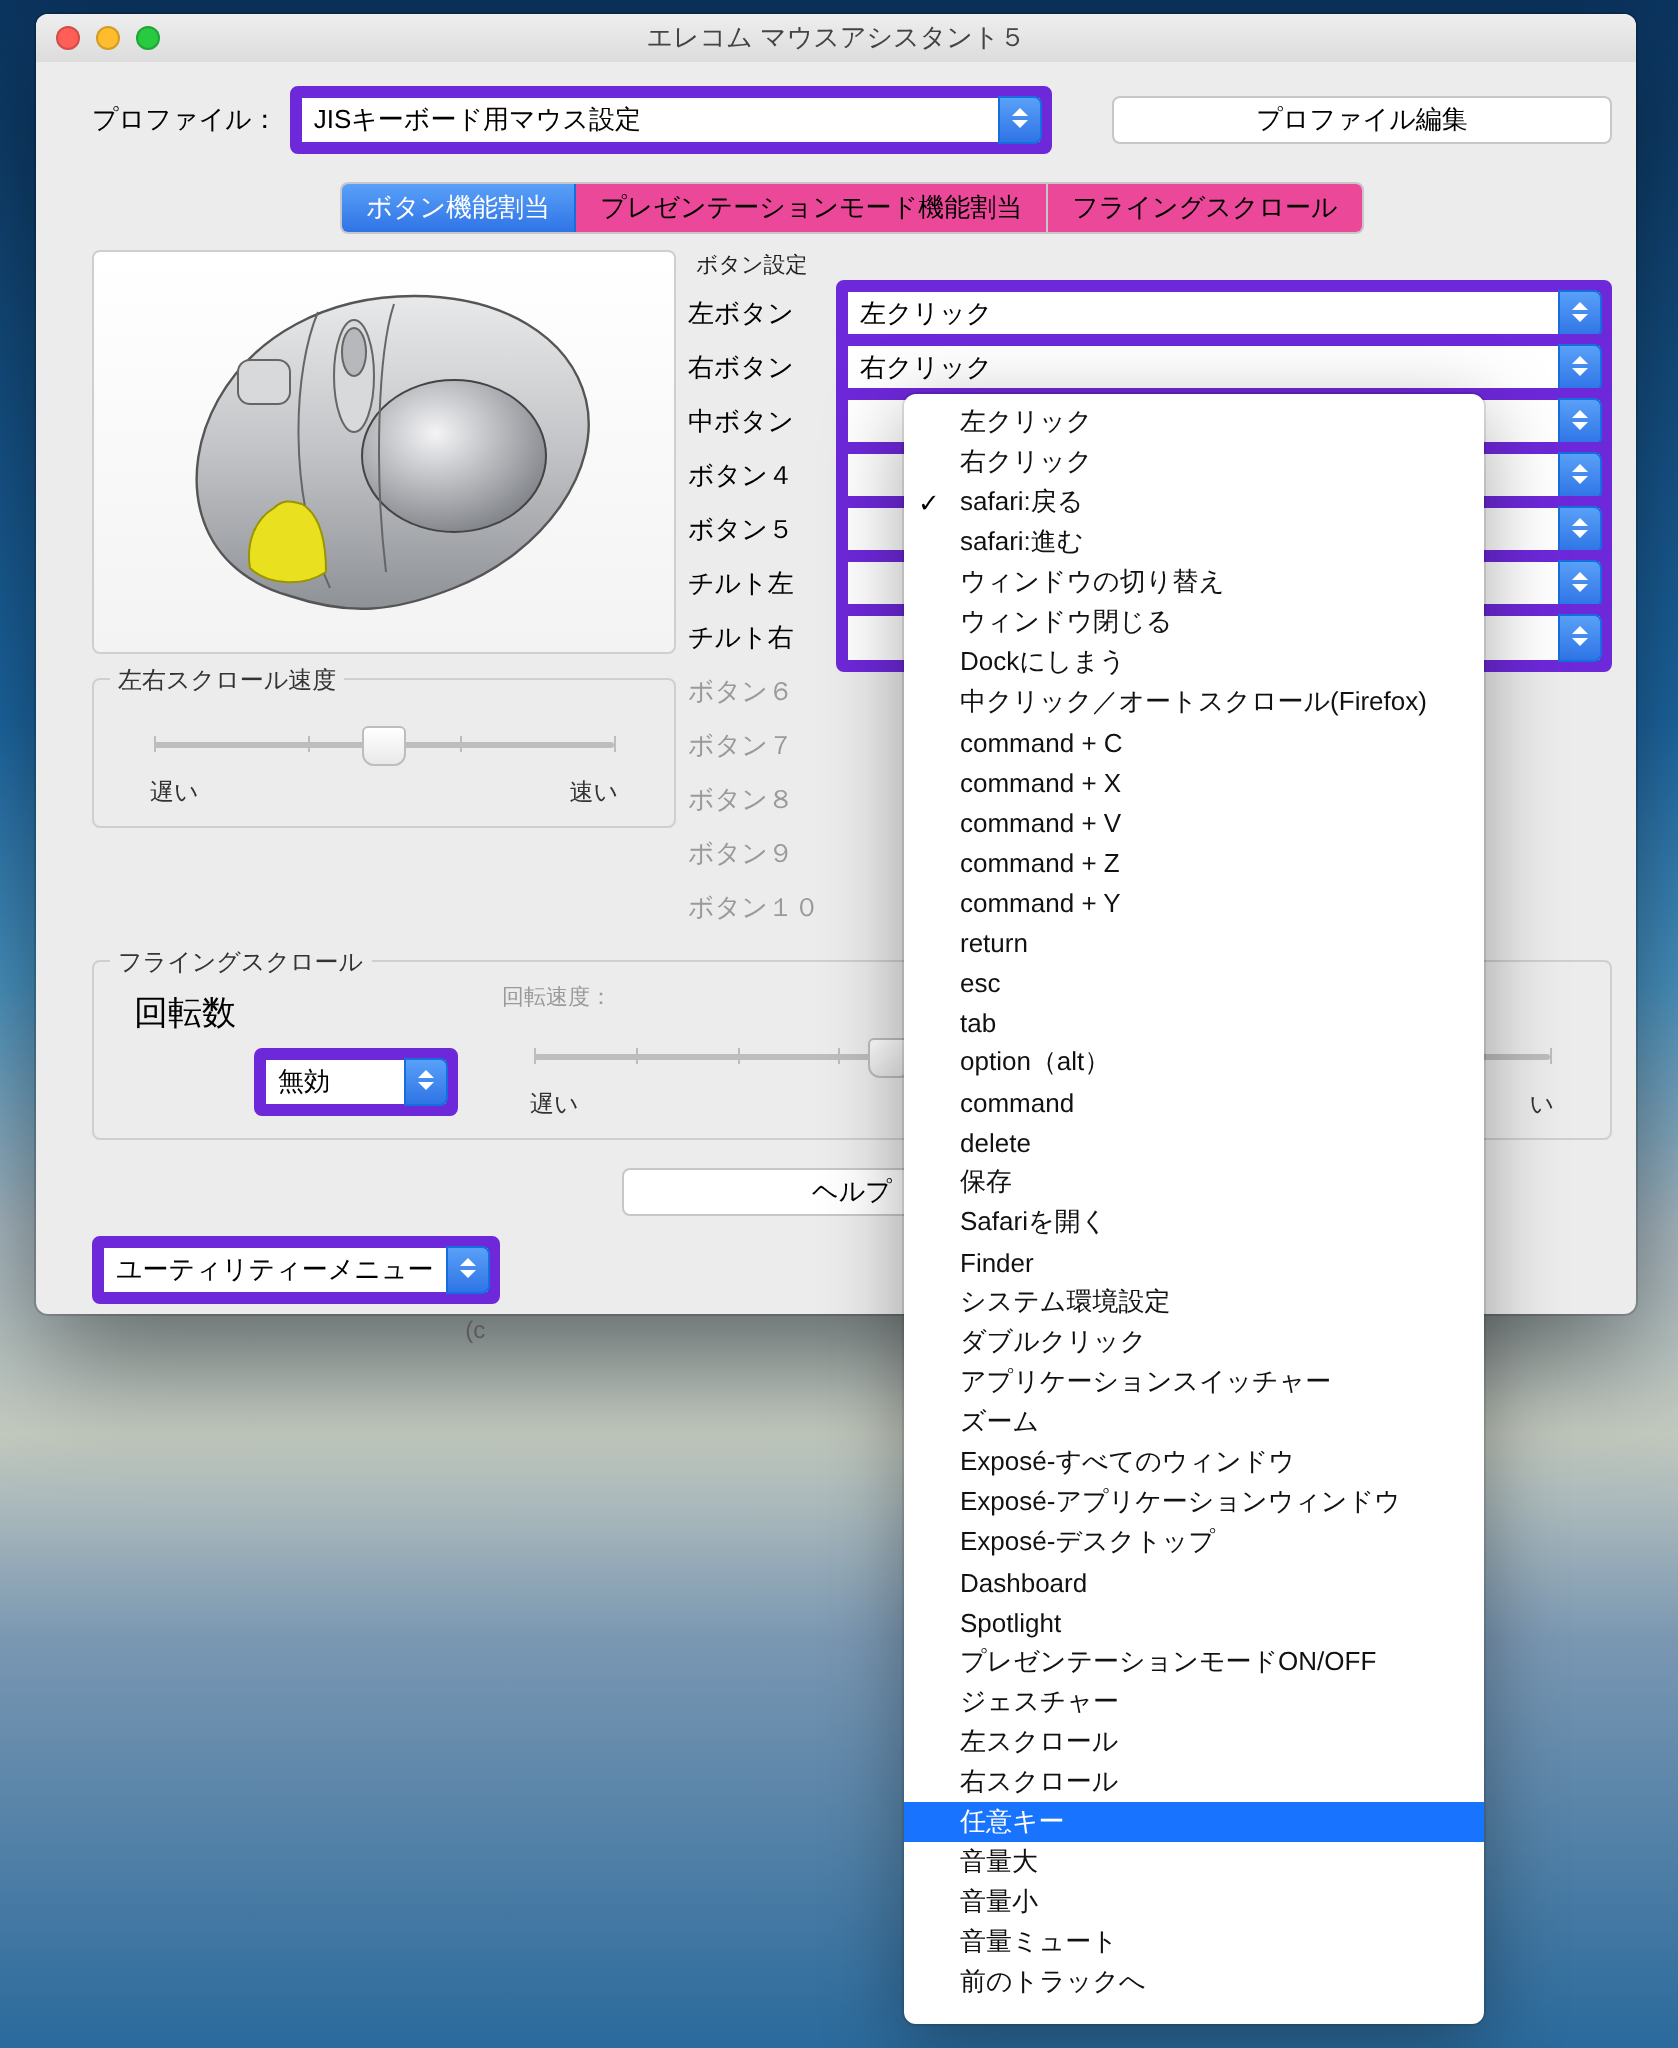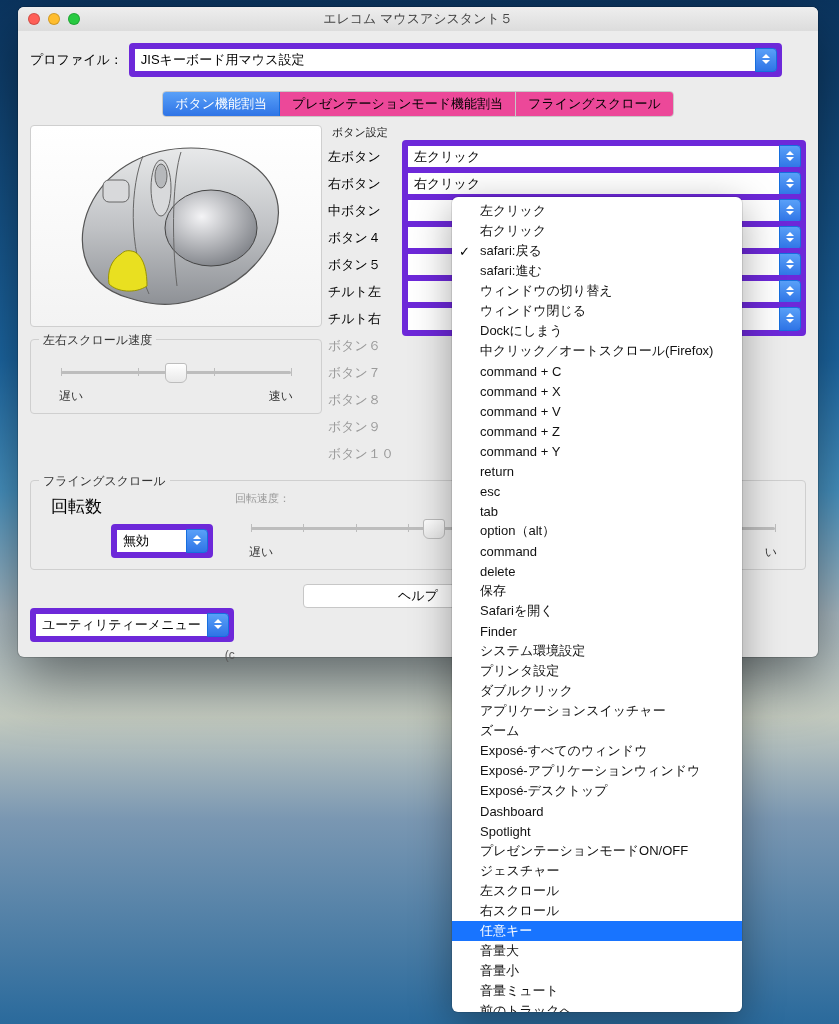--- a/index.html
+++ b/index.html
@@ -16,21 +16,21 @@
   box-shadow:0 20px 60px rgba(0,0,0,.5),0 0 0 1px rgba(0,0,0,.15);
 }
 .titlebar{position:relative;height:24px;display:flex;align-items:center;justify-content:center;
   border-top-left-radius:6px;border-top-right-radius:6px;
   background:linear-gradient(#eeeeee,#dcdcdc);
   font-size:13px;color:#444;
 }
 .trafficlights{position:absolute;left:10px;top:6px;display:flex;gap:8px}
 .tl{width:12px;height:12px;border-radius:50%;box-shadow:inset 0 0 0 1px rgba(0,0,0,.18)}
 .tl.red{background:#ff5f57}.tl.yel{background:#ffbd2e}.tl.grn{background:#28ca41}
-.content{padding:12px 12px 6px 12px;}
+.content{padding:12px 12px 6px 28px;}
 .row{display:flex;align-items:center;margin-bottom:8px;gap:6px}
 .profile-row{margin-bottom:14px}
 .label{color:#000}
 .select,.select-sm{
   background:#fff;border:6px solid #6d28d9;border-radius:4px;height:22px;display:flex;align-items:center;
   padding:0 6px;position:relative;
 }
 .select .arrow-cap,.select-sm .arrow-cap{
   position:absolute;right:0;top:0;bottom:0;width:20px;
   background:linear-gradient(#59a0f8,#2f74e6);
@@ -66,21 +66,21 @@
 .btn-row .select{flex:1;height:22px}
 .slider-box{margin-top:8px}
 .slider{position:relative;height:20px;margin:12px 20px 0 20px}
 .track{position:absolute;left:0;right:0;top:9px;height:3px;background:#bdbdbd;border-radius:2px}
 .tick{position:absolute;top:6px;width:1px;height:8px;background:#bdbdbd}
 .thumb{position:absolute;top:1px;width:20px;height:18px;background:linear-gradient(#fff,#e9e9e9);border:1px solid #bdbdbd;border-radius:3px 3px 6px 6px;transform:translateX(-50%)}
 .slider-labels{display:flex;justify-content:space-between;margin:6px 18px 0 18px;font-size:12px;color:#333}
 .fly-box .row{gap:18px}
 .footer-btns{display:flex;gap:0;margin:14px auto 0 auto;justify-content:center}
 .footer-btns .pushbtn{flex:0 0 180px}
-.util-row{display:flex;align-items:flex-end;justify-content:space-between}
+.util-row{margin-top:10px;display:flex;align-items:flex-end;justify-content:space-between}
 .copy{font-size:12px;color:#5b5b5b;text-align:center;margin-top:6px}
 
 .menu{
   position:absolute;left:452px;top:197px;width:290px;height:807px;
   background:#fff;border-radius:6px;box-shadow:0 10px 40px rgba(0,0,0,.35),0 0 0 1px rgba(0,0,0,.1);
   padding:4px 0;overflow:hidden;
 }
 .menu-item{display:flex;align-items:center;height:20px;padding:0 18px 0 28px;font-size:13px;color:#111;position:relative}
 .menu-item.sel{background:#1874ff;color:#fff}
 .menu-item .check{position:absolute;left:7px;top:3px;font-size:13px;color:#000}
@@ -100,20 +100,23 @@
 
   <div class="content">
 
     <div class="row profile-row">
       <span class="label">プロファイル：</span>
       <div class="select" style="flex:1">
         <span>JISキーボード用マウス設定</span>
         <div class="arrow-cap"></div>
       </div>
       <div style="width:18px"></div>
+      <div class="pushbtn" style="width:200px">
+        <span>プロファイル編集</span>
+      </div>
     </div>
 
     <div class="row" style="justify-content:flex-end">
       <div class="segmented">
         <div class="seg active"><span>ボタン機能割当</span></div>
         <div class="seg"><span>プレゼンテーションモード機能割当</span></div>
         <div class="seg"><span>フライングスクロール</span></div>
       </div>
     </div>
 
@@ -351,23 +354,20 @@
     <div class="menu-item">
       <span>Safariを開く</span>
     </div>
     <div class="menu-item">
       <span>Finder</span>
     </div>
     <div class="menu-item">
       <span>システム環境設定</span>
     </div>
     <div class="menu-item">
-      <span>プリンタ設定</span>
-    </div>
-    <div class="menu-item">
       <span>ダブルクリック</span>
     </div>
     <div class="menu-item">
       <span>アプリケーションスイッチャー</span>
     </div>
     <div class="menu-item">
       <span>ズーム</span>
     </div>
     <div class="menu-item">
       <span>Exposé-すべてのウィンドウ</span>

